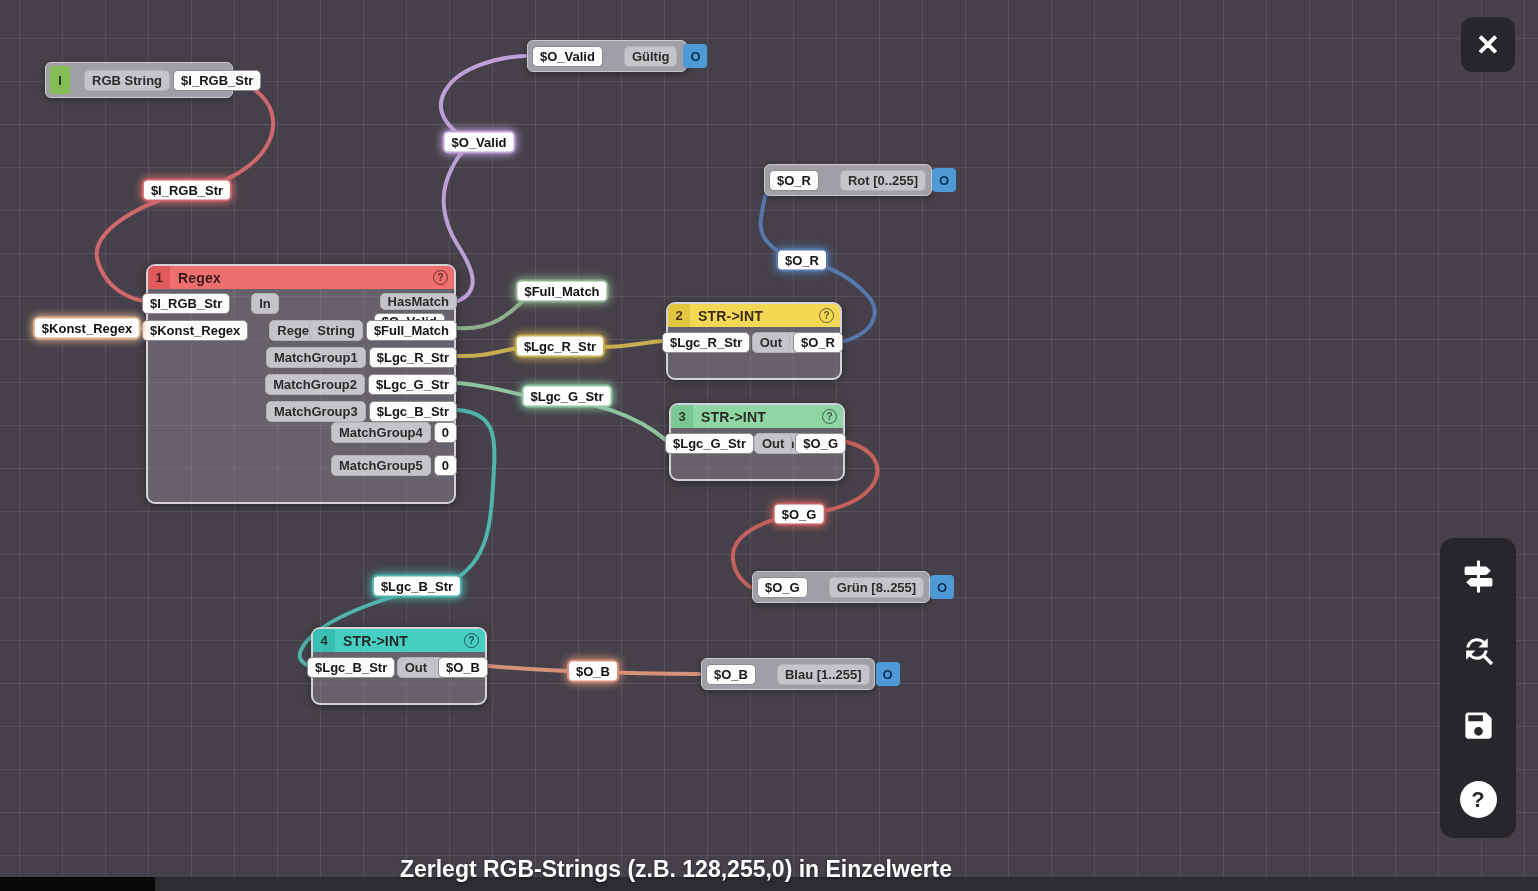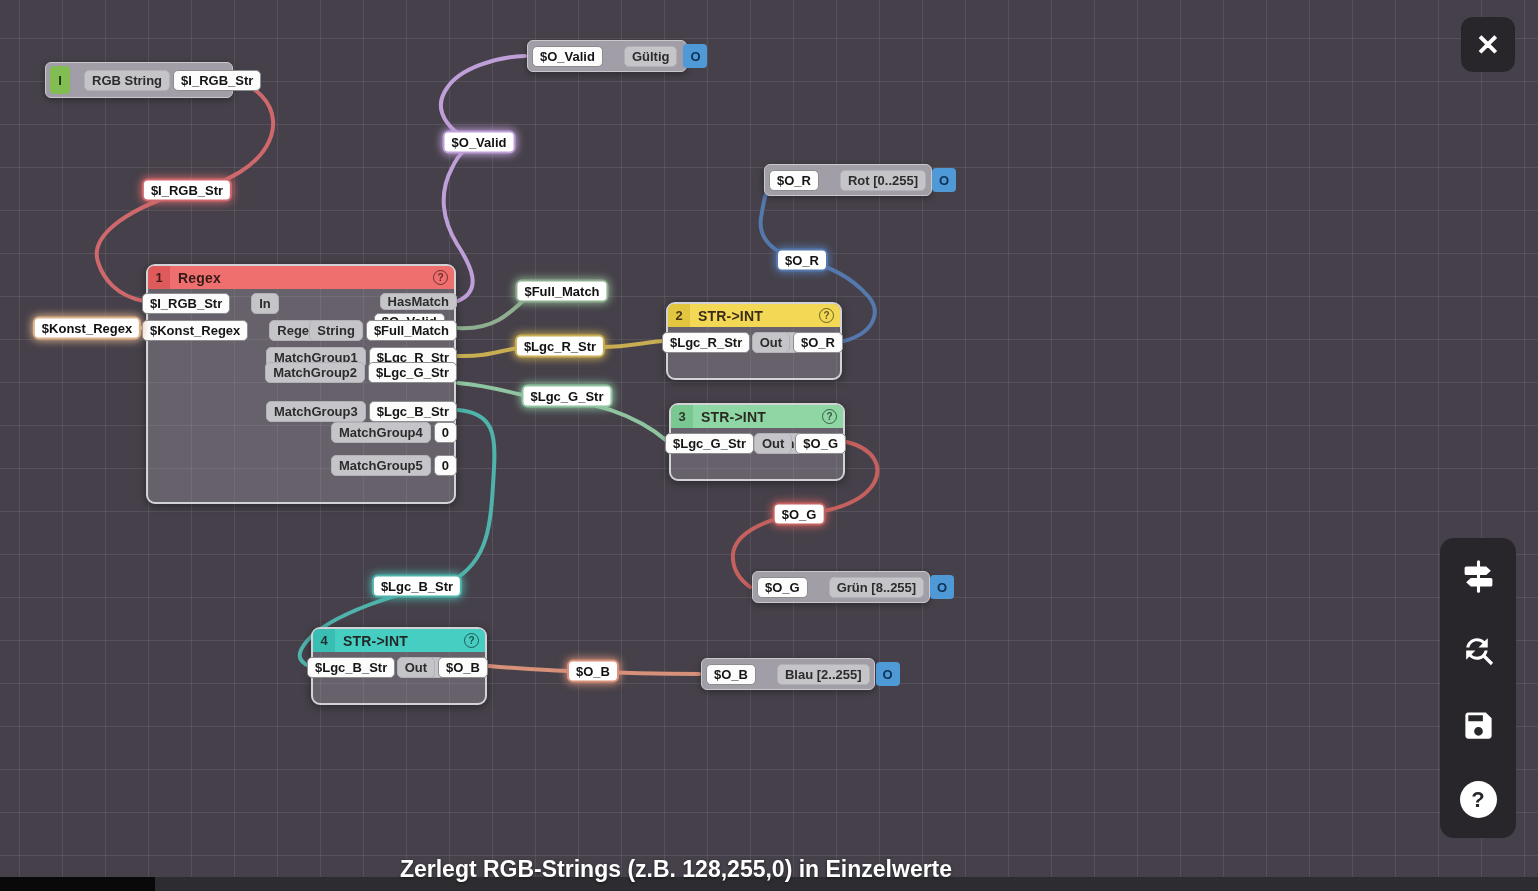--- a/index.html
+++ b/index.html
@@ -108,21 +108,21 @@
 
   <div class="ionode" style="left:752px;top:571px;width:178px;">
     <span class="pill white">$O_G</span>
     <span class="pill gray">Grün [8..255]</span>
     <span class="spacer"></span>
     <span class="iobadge out" style="background: rgb(79, 154, 214);">O</span>
   </div>
 
   <div class="ionode" style="left:701px;top:658px;width:174px;">
     <span class="pill white">$O_B</span>
-    <span class="pill gray">Blau [2..255]</span>
+    <span class="pill gray">Blau [1..255]</span>
     <span class="spacer"></span>
     <span class="iobadge out" style="background: rgb(79, 154, 214);">O</span>
   </div>
 
   <div class="lnode" style="left:146px;top:264px;width:310px;height:240px;">
     <div class="lnode-header" style="background: rgb(238, 111, 109);">
       <span class="lnode-num" style="background: rgb(223, 90, 90);">1</span>
       <span class="lnode-title">Regex</span>
       <span class="help-badge">?</span>
     </div>
@@ -139,21 +139,21 @@
       <span class="pill white">$O_Valid</span>
     </div>
     <div class="prow pr" style="top:54px;">
       <span class="pill gray">String</span>
       <span class="pill white">$Full_Match</span>
     </div>
     <div class="prow pr" style="top:81px;text-align:center;">
       <span class="pill gray">MatchGroup1</span>
       <span class="pill white">$Lgc_R_Str</span>
     </div>
-    <div class="prow pr" style="top:96px;">
+    <div class="prow pr" style="top:108px;">
       <span class="pill gray">MatchGroup2</span>
       <span class="pill white">$Lgc_G_Str</span>
     </div>
     <div class="prow pr" style="top:135px;">
       <span class="pill gray">MatchGroup3</span>
       <span class="pill white">$Lgc_B_Str</span>
     </div>
     <div class="prow pr" style="top:156px;justify-content:space-between;">
       <span class="pill gray">MatchGroup4</span>
       <span class="pill white">0</span>

